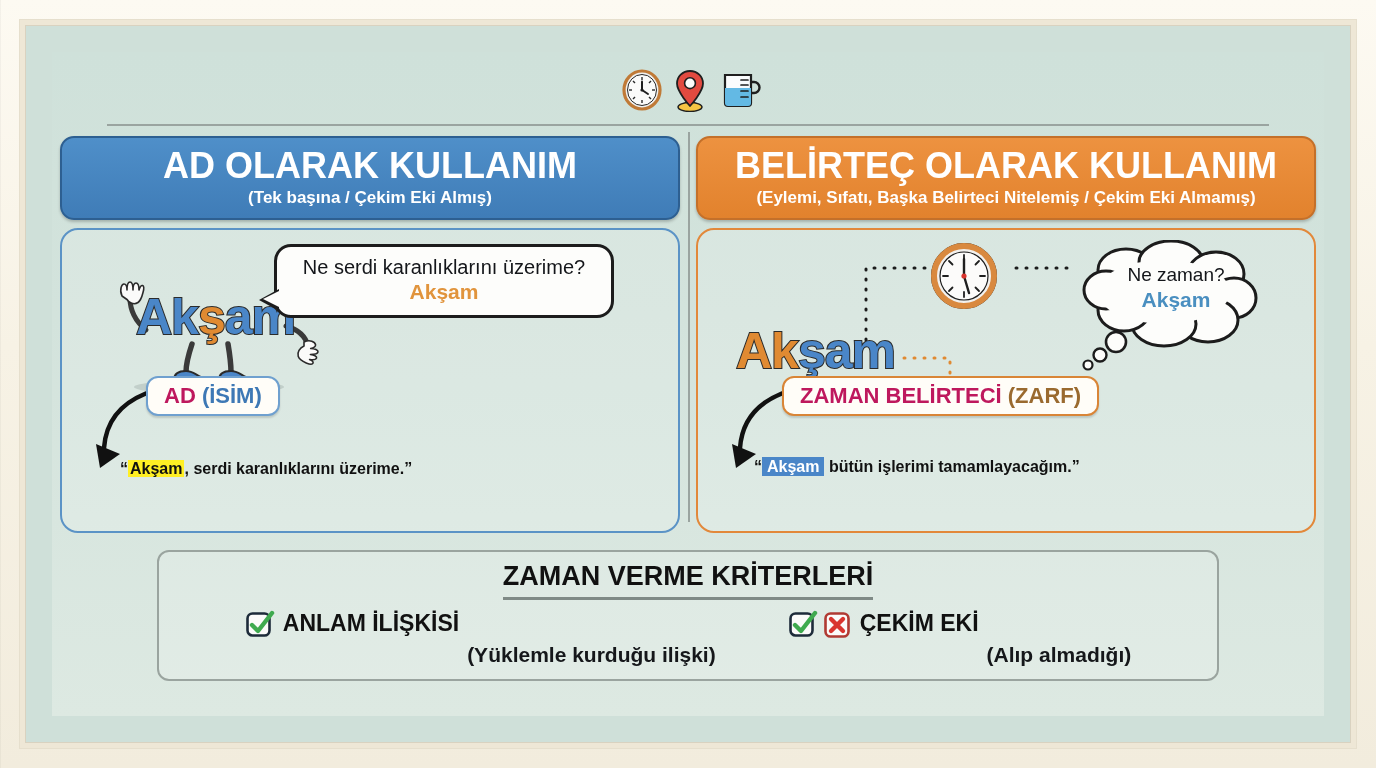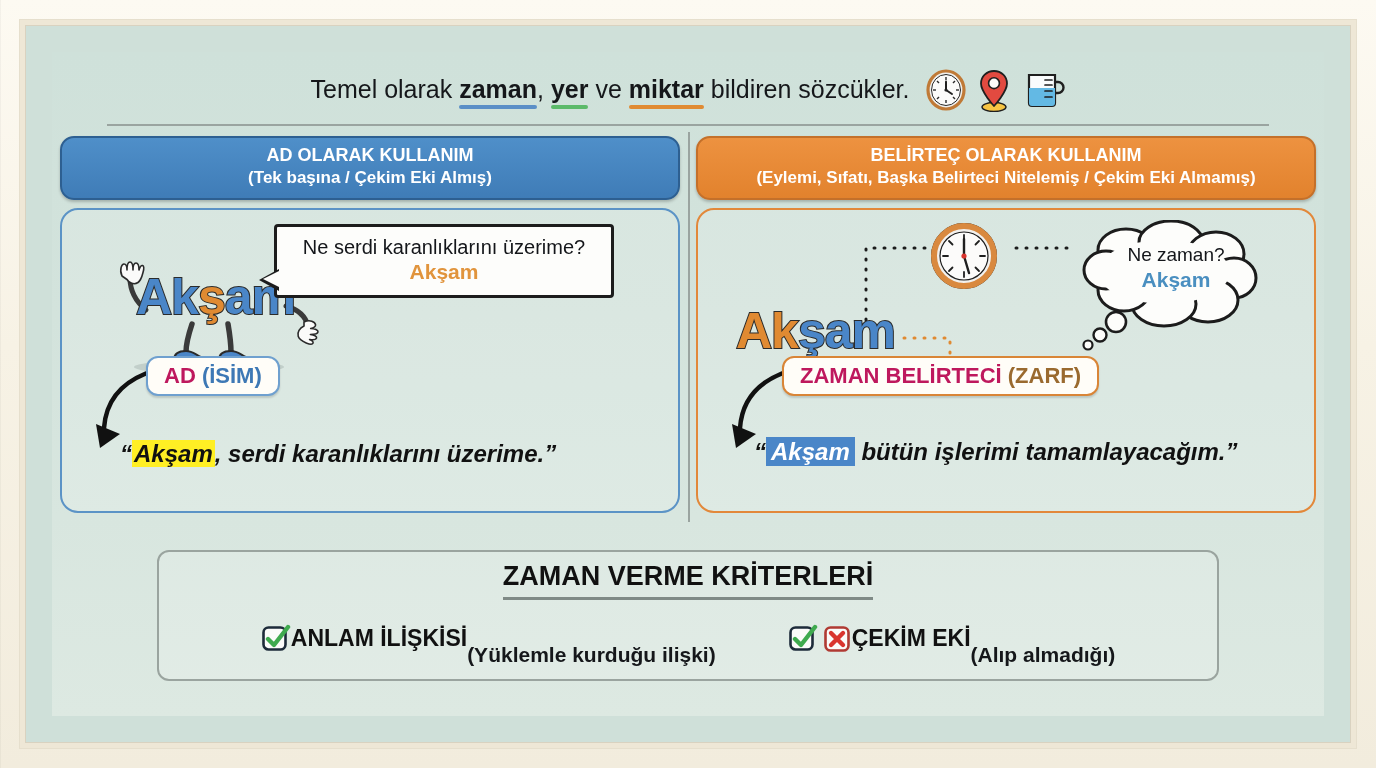--- a/index.html
+++ b/index.html
@@ -58,21 +58,21 @@
   #divider{
     position:absolute; left:50%; top:-4px; bottom:14px; width:2px; background:#9aa4a0;
   }
   .col{ width:50%; padding:0 8px; }
 
   .panel-head{
     border-radius:14px; text-align:center; color:#fff;
     padding:8px 10px 10px 10px;
     box-shadow:0 2px 3px rgba(0,0,0,0.22);
   }
-  .panel-head .ph-title{ font-size:18px; font-weight:bold; line-height:1.1; }
+  .panel-head .ph-title{ font-size:36px; font-weight:bold; line-height:1.1; }
   .panel-head .ph-sub{ font-size:17px; font-weight:bold; margin-top:2px;}
   .head-blue{ background:linear-gradient(180deg,#4f8fc9 0%,#3f7cb7 100%); border:2px solid #2d5f91;}
   .head-orange{ background:linear-gradient(180deg,#ed9240 0%,#e2822d 100%); border:2px solid #c4702a;}
 
   .panel-body{
     margin-top:8px; height:305px; border-radius:18px; position:relative;
     background:rgba(255,255,255,0.16);
   }
   .body-blue{ border:2.5px solid #5b93c6; }
   .body-orange{ border:2.5px solid #e2883a; }
@@ -87,21 +87,21 @@
   .c-blue{ color:#4a86c8; }
   .c-orange{ color:#e08a32; }
   #mascot-shadow{
     position:absolute; left:30px; top:112px; width:150px; height:14px;
     background:#b9c7c1; border-radius:50%; opacity:.75;
   }
 
   
   #speech-bubble{
     position:absolute; left:212px; top:14px; width:340px;
-    background:#fdfdfb; border:3px solid #1c1c1c; border-radius:4px;
+    background:#fdfdfb; border:3px solid #1c1c1c; border-radius:17px;
     padding:9px 12px 11px 12px; text-align:center;
   }
   #speech-bubble .sb-l1{ font-size:20px; color:#14161a; }
   #speech-bubble .sb-l2{ font-size:21px; font-weight:bold; color:#e1943c; margin-top:1px;}
   #speech-tail{
     position:absolute; left:-18px; top:42px; width:0;height:0;
     border-top:11px solid transparent; border-bottom:11px solid transparent;
     border-right:20px solid #1c1c1c;
   }
   #speech-tail-in{
@@ -116,21 +116,21 @@
     padding:5px 16px; font-size:22px; font-weight:bold; white-space:nowrap;
   }
   .badge-blue{ border:2.5px solid #6fa0cf; box-shadow:0 2px 2px rgba(0,0,0,.14); }
   .badge-orange{ border:2.5px solid #d98537; box-shadow:0 2px 2px rgba(0,0,0,.14); }
   .b-dark{ color:#be185d; }
   .b-blue{ color:#3d78b5; }
   .b-brown{ color:#9a6a2f; }
 
   
   .example{
-    position:absolute; font-size:24px; font-weight:bold; color:#111; white-space:nowrap;font-style:italic;
+    position:absolute; font-size:16px; font-weight:bold; color:#111; white-space:nowrap;
   }
   .hl-yellow{ background:#ffef24; padding:0 2px; }
   .hl-blue{ background:#4a86c8; color:#fff; padding:1px 5px; }
 
   
   #right-word{ position:absolute; left:38px; top:92px; }
   #clock-big{ position:absolute; left:230px; top:10px; }
   #thought{
     position:absolute; left:378px; top:10px; width:190px; height:120px;
   }
@@ -145,36 +145,35 @@
     margin:14px 105px 0 105px; border:2px solid #9aa49f; border-radius:12px;
     background:rgba(255,255,255,0.14); padding:9px 14px 12px 14px; text-align:center;
   }
   #criteria-title{
     display:inline-block; font-size:27px; font-weight:bold; color:#111;
     padding-bottom:5px; border-bottom:3px solid #7f8a86;
   }
   #criteria-row{
     margin-top:10px; display:flex; justify-content:center; align-items:center; gap:72px;
   }
-  .crit{ display:flex; align-items:center; gap:0; }
+  .crit{ display:flex; align-items:flex-start; gap:8px; }
   .crit-label{ font-size:23px; font-weight:bold; color:#111; }
   .crit-note{ font-size:21px; color:#15171a; font-weight:bold;margin-top:33px; }
   .mark-group{ display:flex; align-items:center; gap:4px; }
 </style>
 </head>
 <body>
 
 <div id="frame-outer">
   <div id="frame-bevel">
     <div id="canvas">
 
       <div id="header">
 
         <div id="subtitle-row">
-          <div id="subtitle"><span>Temel olarak </span><span class="u-word u-zaman">zaman</span><span>, </span><span class="u-word u-yer">yer</span><span> ve </span><span class="u-word u-miktar">miktar</span><span> bildiren sözcükler.</span></div>
 
           <div id="header-icons">
 
             <svg width="42" height="42" viewBox="0 0 42 42">
               <ellipse cx="21" cy="21" rx="18" ry="19" fill="#f0f0ee" stroke="#c07a37" stroke-width="3.2"></ellipse>
               <ellipse cx="21" cy="21" rx="14.5" ry="15.5" fill="#fbfbfa" stroke="#2a2a2a" stroke-width="1"></ellipse>
               <g stroke="#2a2a2a" stroke-width="1.4">
                 <line x1="21" y1="8" x2="21" y2="11"></line>
                   <line x1="21" y1="31" x2="21" y2="34"></line>
                 <line x1="8" y1="21" x2="11" y2="21"></line>

